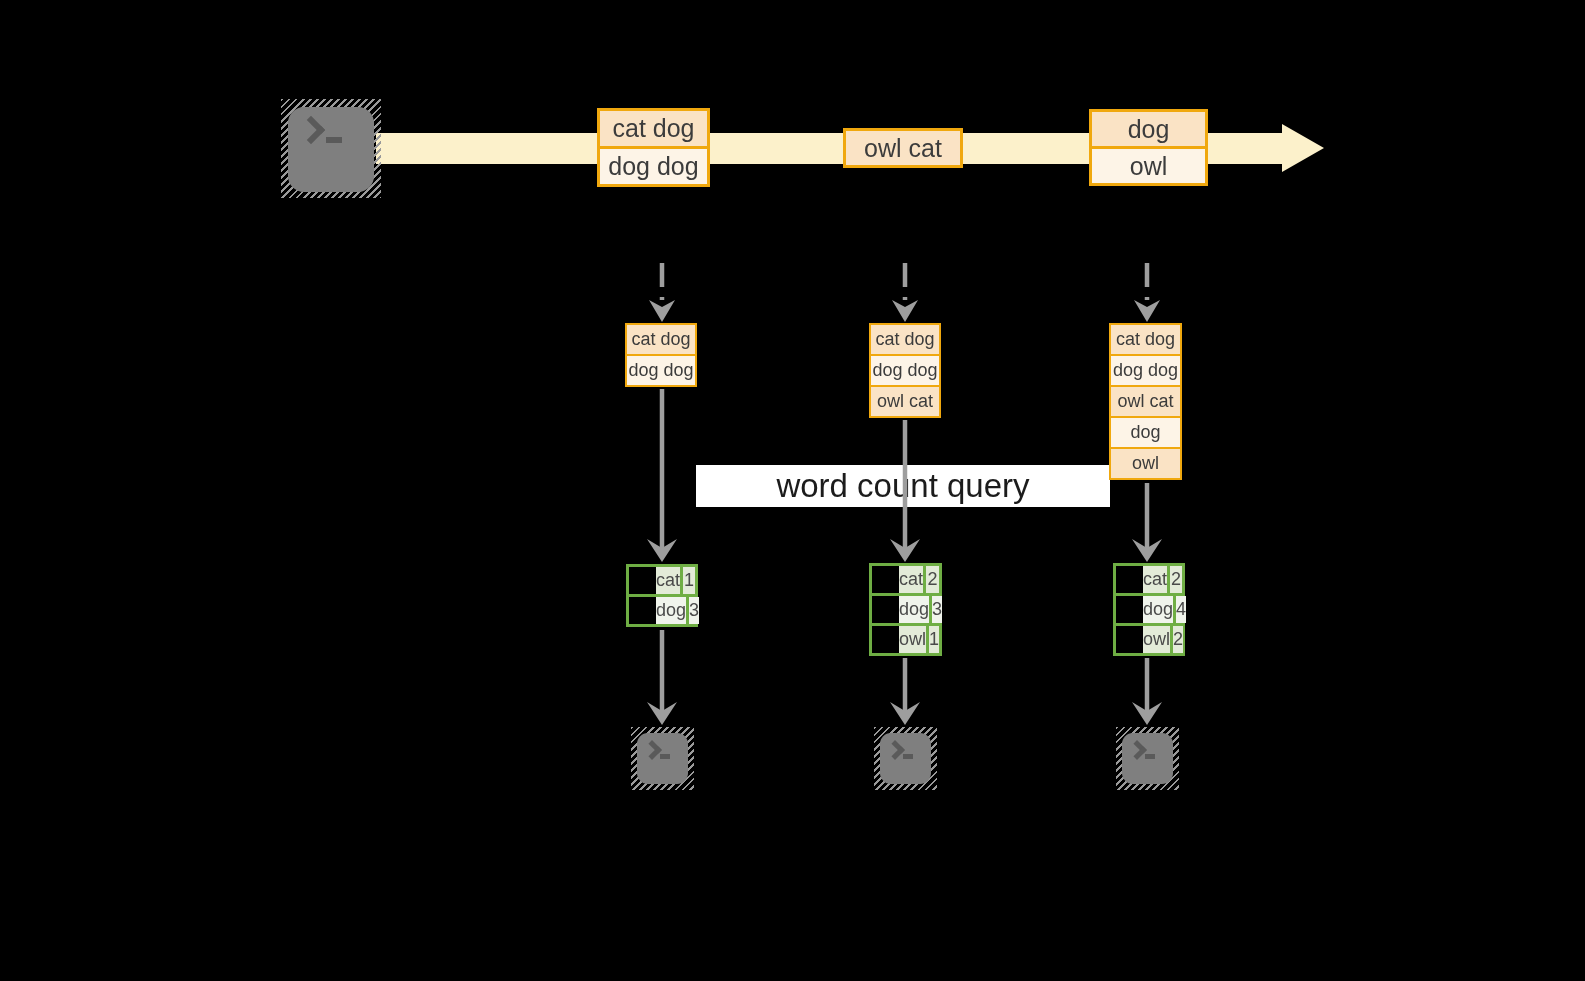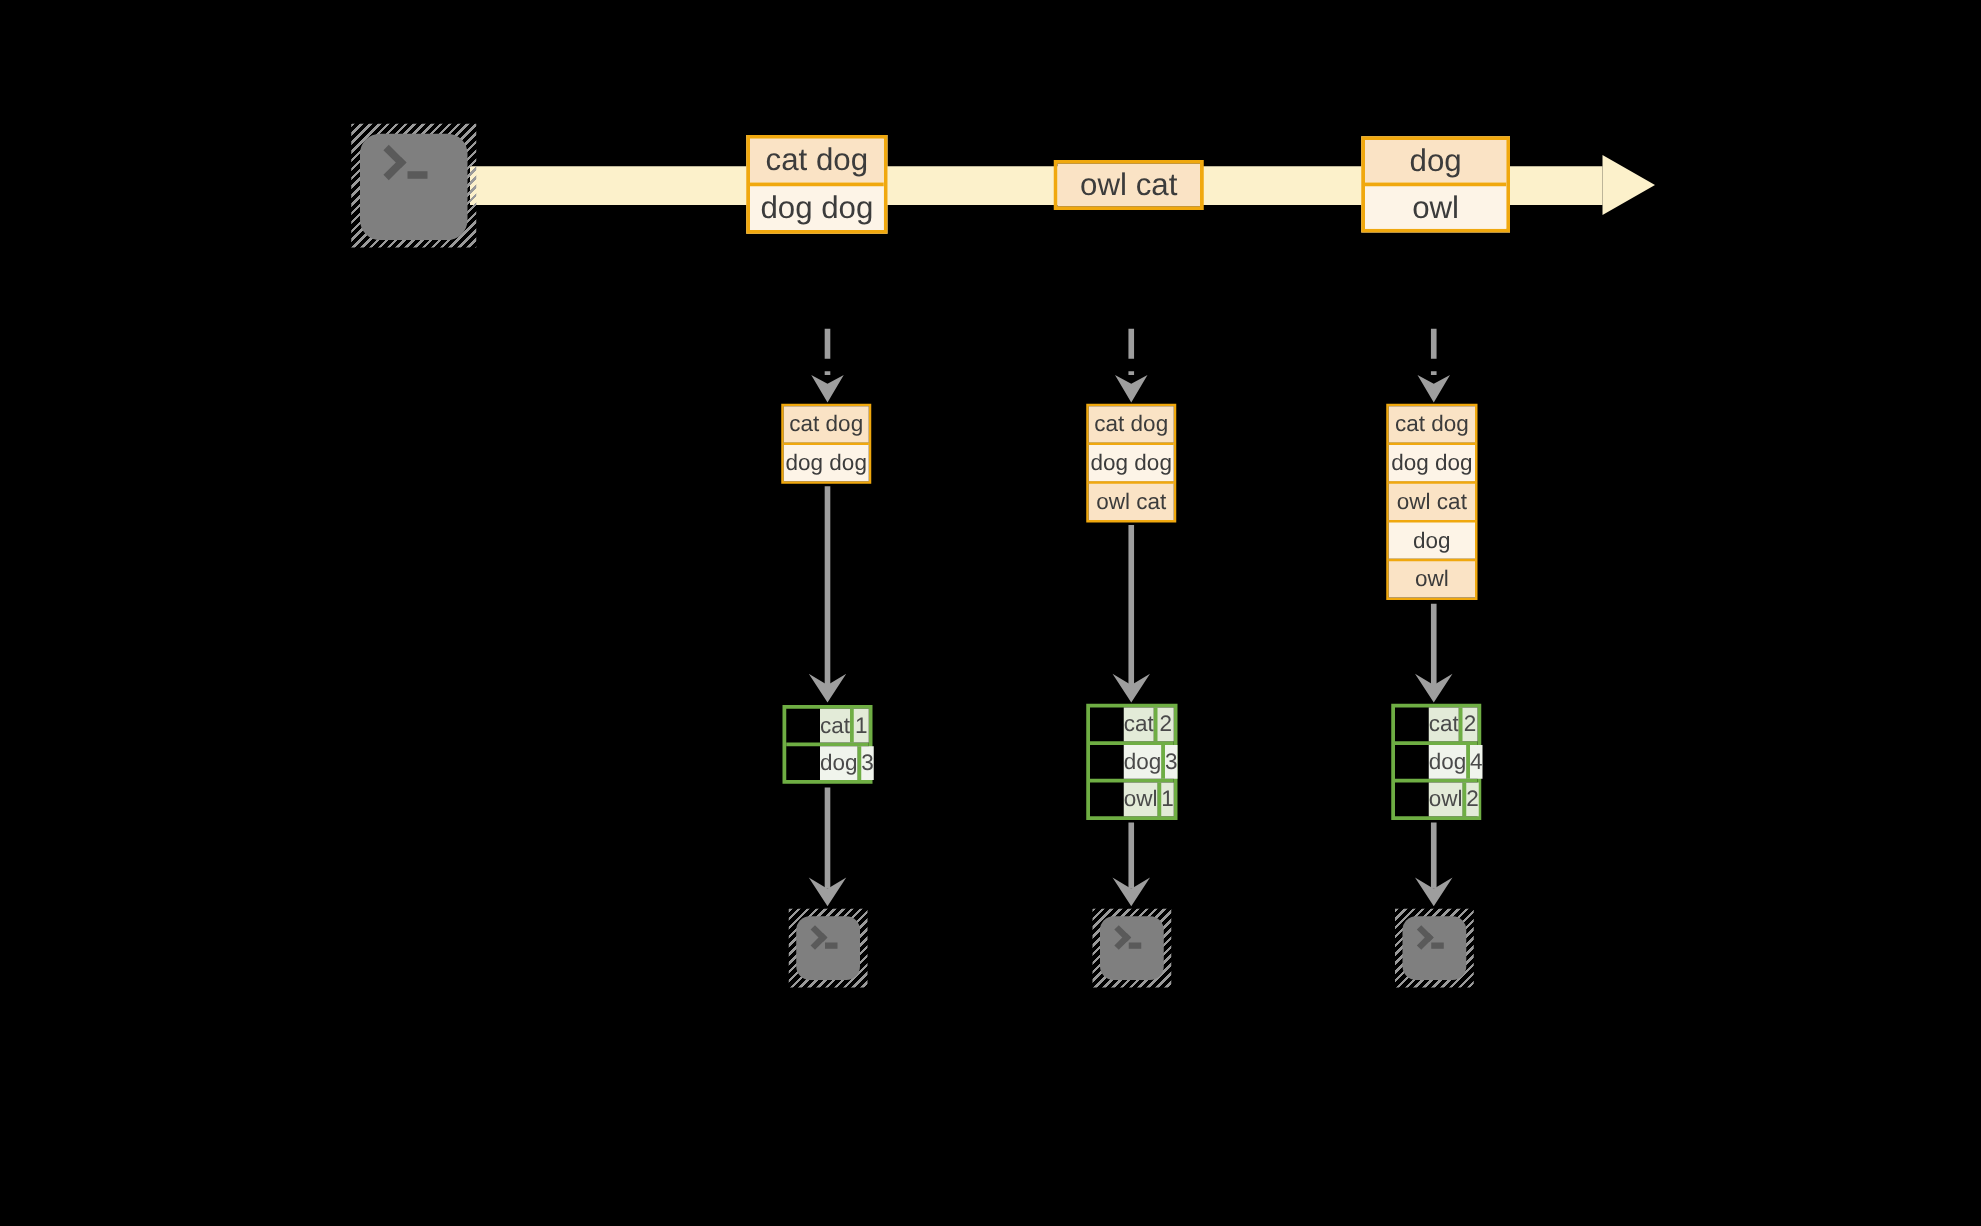--- a/index.html
+++ b/index.html
@@ -136,20 +136,21 @@
     <div class="srow a">owl cat</div>
   </div>
   <div class="stack" style="left:1109px;top:323px;width:69px;">
     <div class="srow a">cat dog</div>
     <div class="srow b">dog dog</div>
     <div class="srow a">owl cat</div>
     <div class="srow b">dog</div>
     <div class="srow a">owl</div>
   </div>
 
+  <div class="banner">word count query</div>
 
   <div class="ctable" style="left:626px;top:564px;width:66px;">
     <div class="crow a">
       <div class="cword">cat</div>
       <div class="cnum">1</div>
     </div>
     <div class="crow b">
       <div class="cword">dog</div>
       <div class="cnum">3</div>
     </div>

